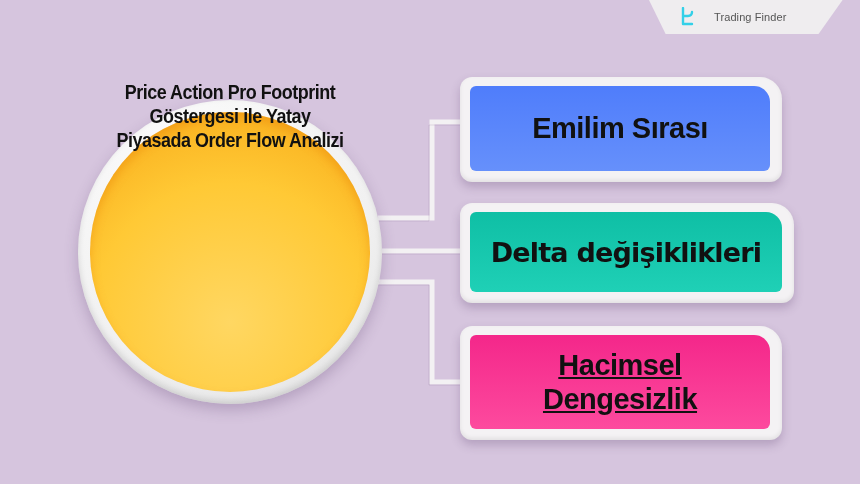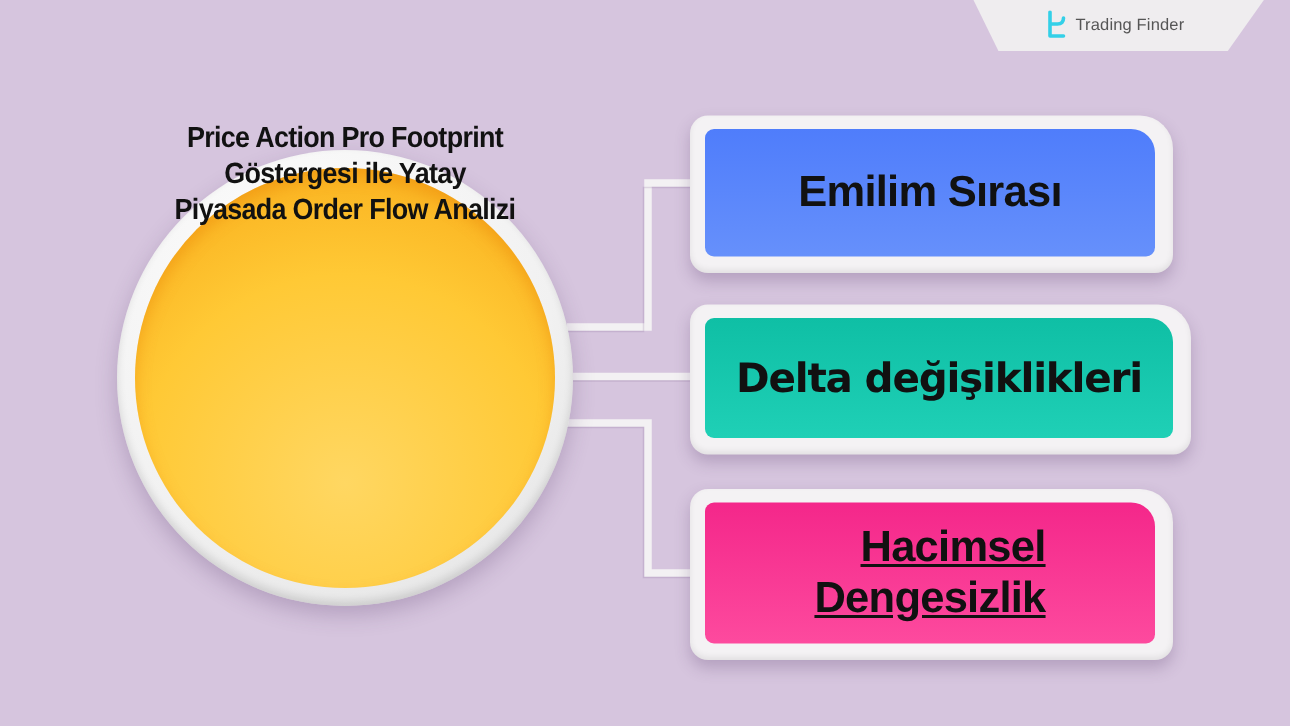--- a/index.html
+++ b/index.html
@@ -9,22 +9,22 @@
       position: relative;
       font-family: "Liberation Sans", sans-serif;
     }
     .logo-tab {
       position: absolute; left: 648px; top: -2px; width: 196px; height: 36px;
       background: #efedef;
       clip-path: polygon(0 0, 100% 0, 87% 100%, 9% 100%);
       border-radius: 0 0 10px 10px;
     }
     .logo {
-      position: absolute; left: 697px; top: 6px; height: 22px;
-      display: flex; align-items: center; gap: 6px; text-align: right;
+      position: absolute; left: 680px; top: 6px; height: 22px;
+      display: flex; align-items: center; gap: 20px; text-align: right;
     }
     .logo svg { width: 14px; height: 20px; }
     .logo-text { font-size: 11px; color: #555; letter-spacing: 0.1px; }
 
     .connectors { position: absolute; left: 0; top: 0; }
 
     .circle-outer {
       position: absolute; left: 78px; top: 100px; width: 304px; height: 304px;
       border-radius: 50%;
       background: radial-gradient(circle at 40% 30%, #ffffff 0%, #f1f1f1 60%, #dcdcdc 100%);
@@ -48,21 +48,21 @@
     .box-outer {
       position: absolute; left: 460px; width: 322px;
       border-radius: 12px 22px 12px 12px;
       background: #f4f2f4;
       box-shadow: 0 5px 10px rgba(80,50,100,0.25), inset 0 -2px 4px rgba(0,0,0,0.08);
     }
     .box-inner {
       position: absolute; left: 10px; top: 9px; right: 12px; bottom: 11px;
       border-radius: 6px 16px 6px 6px;
       display: flex; align-items: center; justify-content: center;
-      text-align: right; color: #111; font-weight: bold;
+      text-align: center; color: #111; font-weight: bold;
     }
     .box1 { top: 77px; height: 105px; }
     .box1 .box-inner { background: linear-gradient(180deg, #4f7dfb 0%, #6690fb 100%); font-size: 29px; }
     .box2 { top: 203px; height: 100px; padding-left: 12px; }
     .box2 .box-inner { background: linear-gradient(180deg, #0fbfa5 0%, #1fd0b6 100%); font-size: 31px; }
     .box3 { top: 326px; height: 114px; }
     .box3 .box-inner { background: linear-gradient(180deg, #f4278a 0%, #fd4a9e 100%); font-size: 29px; line-height: 34px; text-decoration: underline; }
     .box-label { letter-spacing: -0.5px; }
     .box2 .box-label { font-family: "DejaVu Sans", sans-serif; font-size: 27px; letter-spacing: -0.8px; }
   </style>

